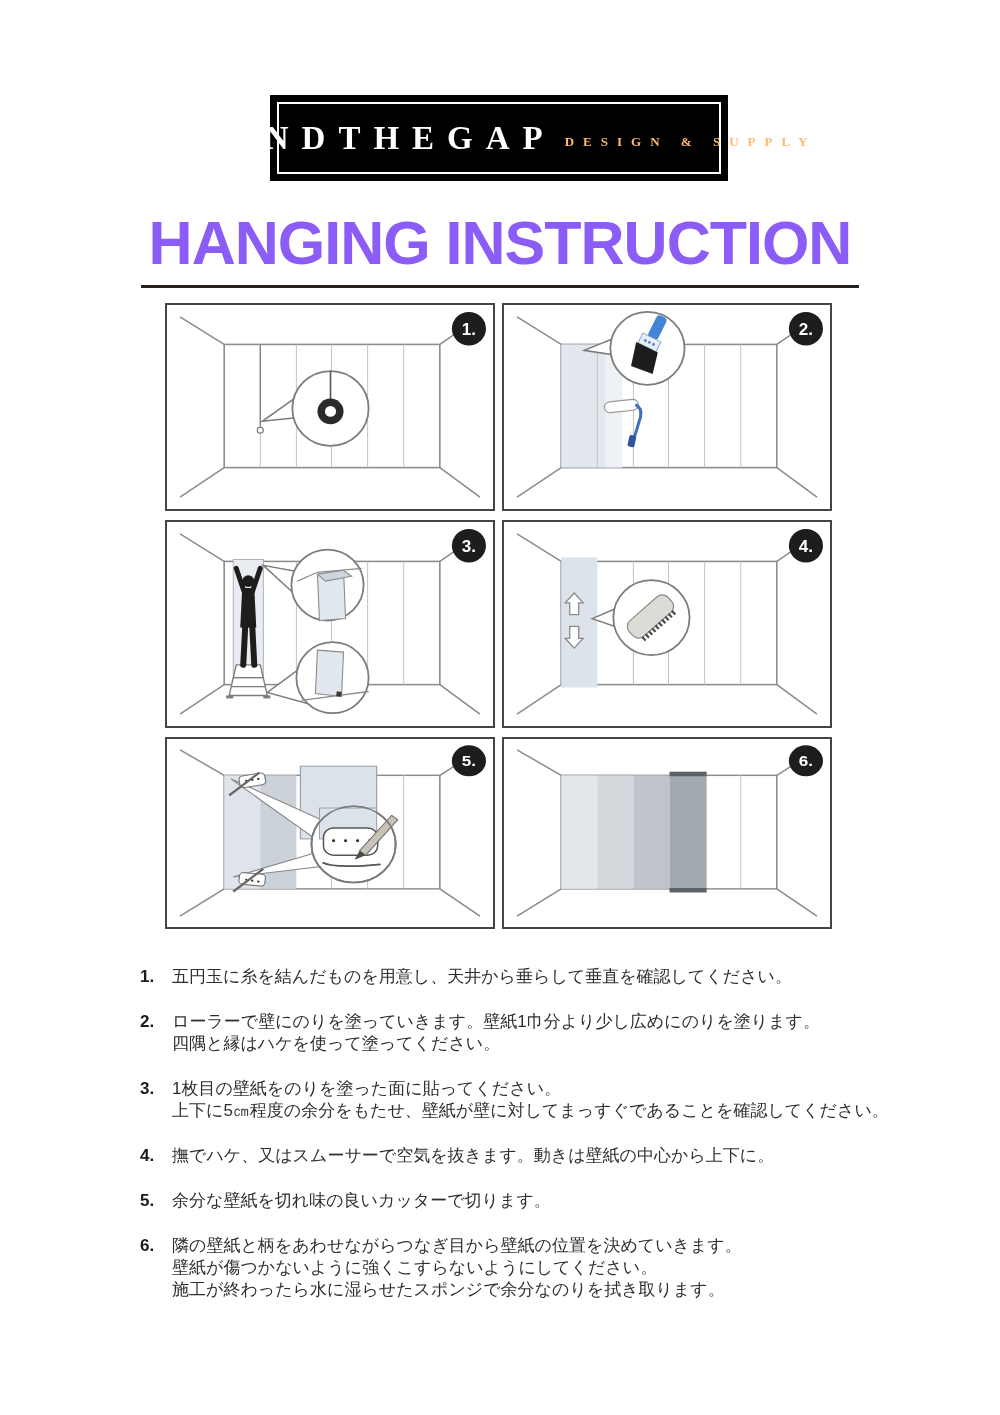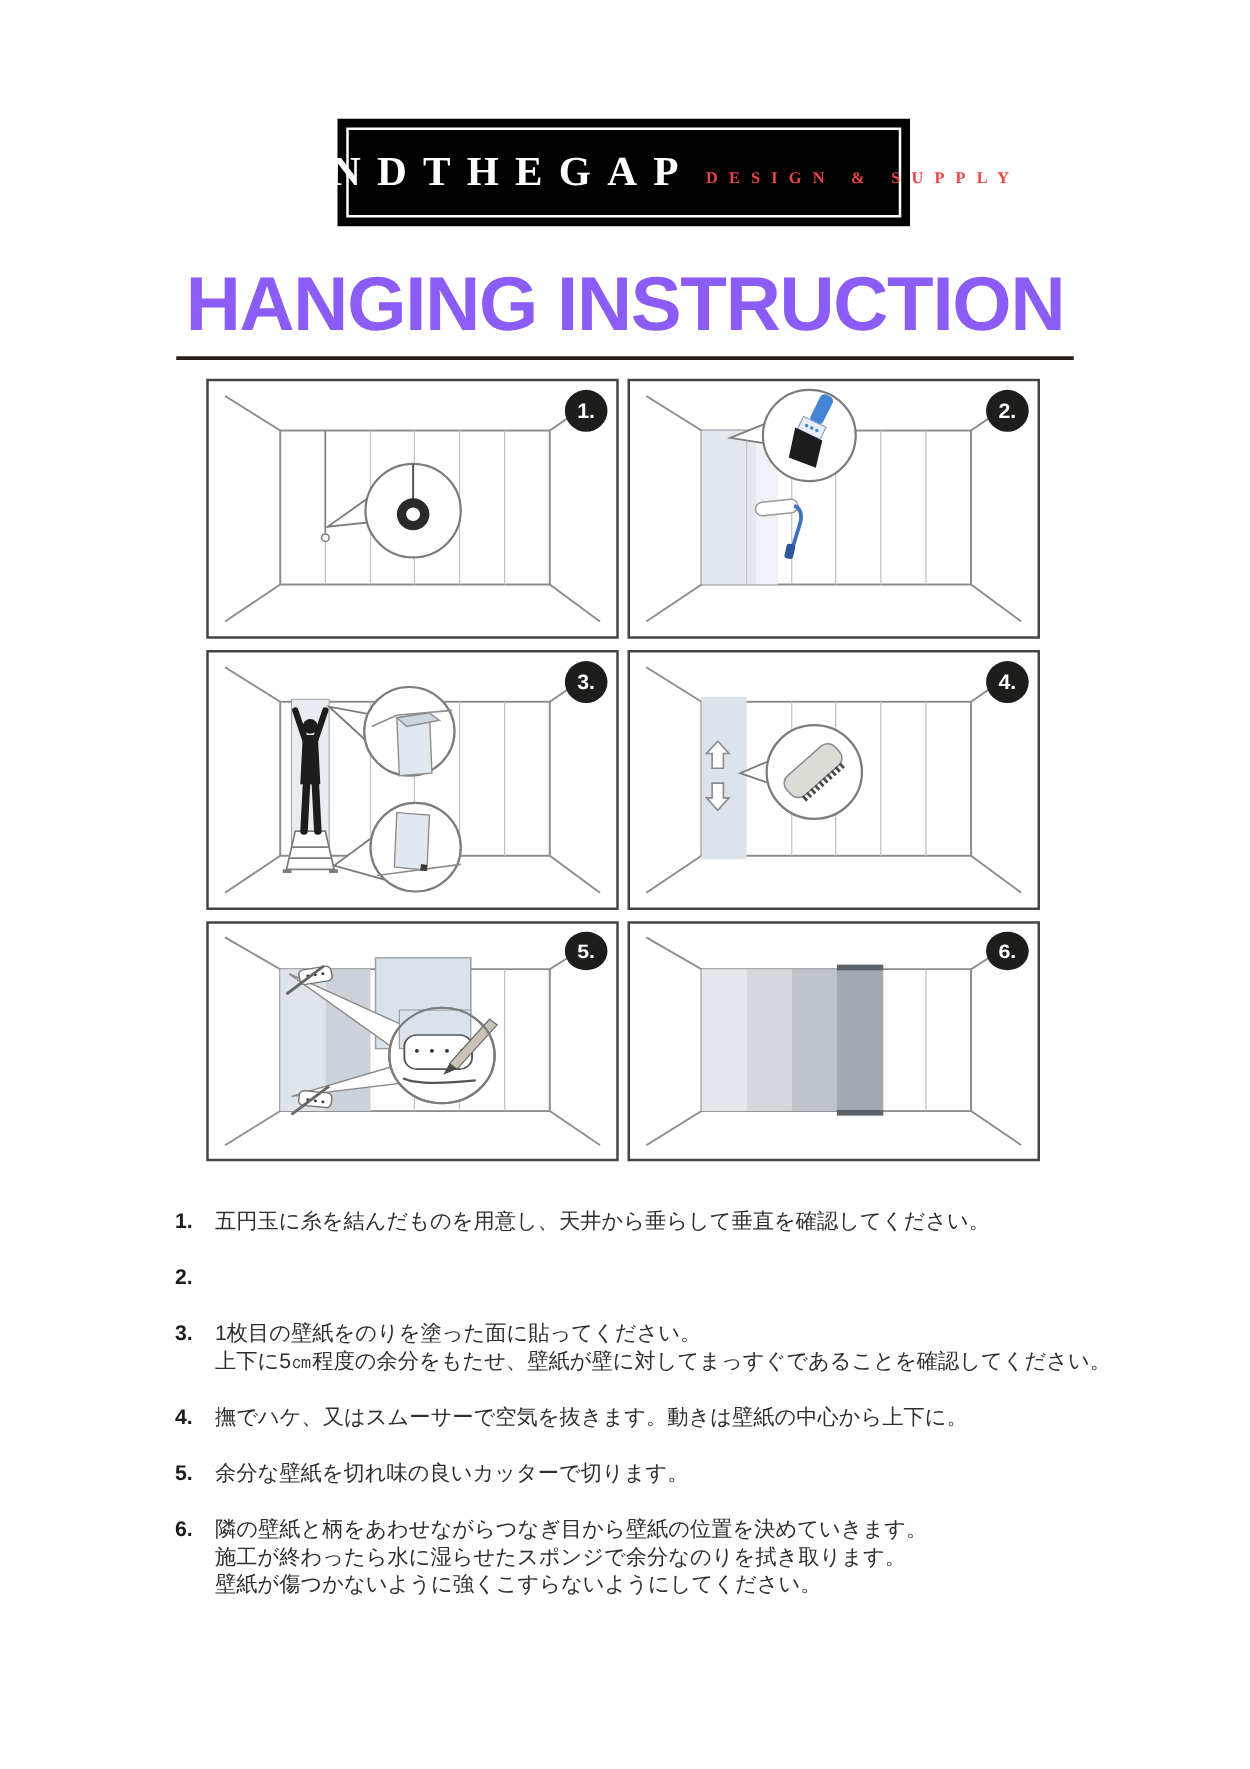--- a/index.html
+++ b/index.html
@@ -6,21 +6,21 @@
   .page{position:relative;width:1000px;height:1415px;background:#ffffff;overflow:hidden;
         font-family:"Liberation Sans","DejaVu Sans",sans-serif;color:#303030;}
 
   
   .logo{position:absolute;left:270px;top:95px;width:458px;height:86px;background:#000;
         box-sizing:border-box;padding:7px;}
   .logo-inner{width:100%;height:100%;border:2px solid #fff;box-sizing:border-box;
         display:flex;flex-direction:row;align-items:center;justify-content:center;}
   .logo-line1{color:#fff;font-family:"Liberation Serif","DejaVu Serif",serif;font-weight:bold;
         font-size:33px;line-height:1;letter-spacing:13px;text-indent:13px;white-space:nowrap;}
-  .logo-line2{color:#ef4444;font-family:"Liberation Serif","DejaVu Serif",serif;font-weight:bold;
+  .logo-line2{color:#fdba74;font-family:"Liberation Serif","DejaVu Serif",serif;font-weight:bold;
         font-size:13px;letter-spacing:9px;text-indent:9px;margin-top:7px;white-space:nowrap;text-align:right;}
 
   
   .title{position:absolute;top:210px;left:0;width:1000px;text-align:center;font-weight:bold;
         font-size:61px;line-height:1.1;color:#8b5cf6;letter-spacing:-1px;white-space:nowrap;}
   .title-rule{position:absolute;top:285px;left:141px;width:718px;height:3px;background:#27211c;}
 
   
   .panels{position:absolute;left:165px;top:303px;width:667px;display:grid;
         grid-template-columns:330px 330px;column-gap:7px;row-gap:9px;}
@@ -265,20 +265,24 @@
 
     <div class="item">
       <div class="num">1.</div>
       <div class="lines">
         <div>五円玉に糸を結んだものを用意し、天井から垂らして垂直を確認してください。</div>
       </div>
     </div>
 
     <div class="item">
       <div class="num">2.</div>
+      <div class="lines">
+        <div>ローラーで壁にのりを塗っていきます。壁紙1巾分より少し広めにのりを塗ります。</div>
+        <div>四隅と縁はハケを使って塗ってください。</div>
+      </div>
     </div>
 
     <div class="item">
       <div class="num">3.</div>
       <div class="lines">
         <div>1枚目の壁紙をのりを塗った面に貼ってください。</div>
         <div>上下に5㎝程度の余分をもたせ、壁紙が壁に対してまっすぐであることを確認してください。</div>
       </div>
     </div>
 
@@ -293,19 +297,19 @@
       <div class="num">5.</div>
       <div class="lines">
         <div>余分な壁紙を切れ味の良いカッターで切ります。</div>
       </div>
     </div>
 
     <div class="item">
       <div class="num">6.</div>
       <div class="lines">
         <div>隣の壁紙と柄をあわせながらつなぎ目から壁紙の位置を決めていきます。</div>
+        <div>壁紙が傷つかないように強くこすらないようにしてください。</div>
         <div>施工が終わったら水に湿らせたスポンジで余分なのりを拭き取ります。</div>
-        <div>壁紙が傷つかないように強くこすらないようにしてください。</div>
       </div>
     </div>
 
   </div>
 </div>
 
 </body></html>

